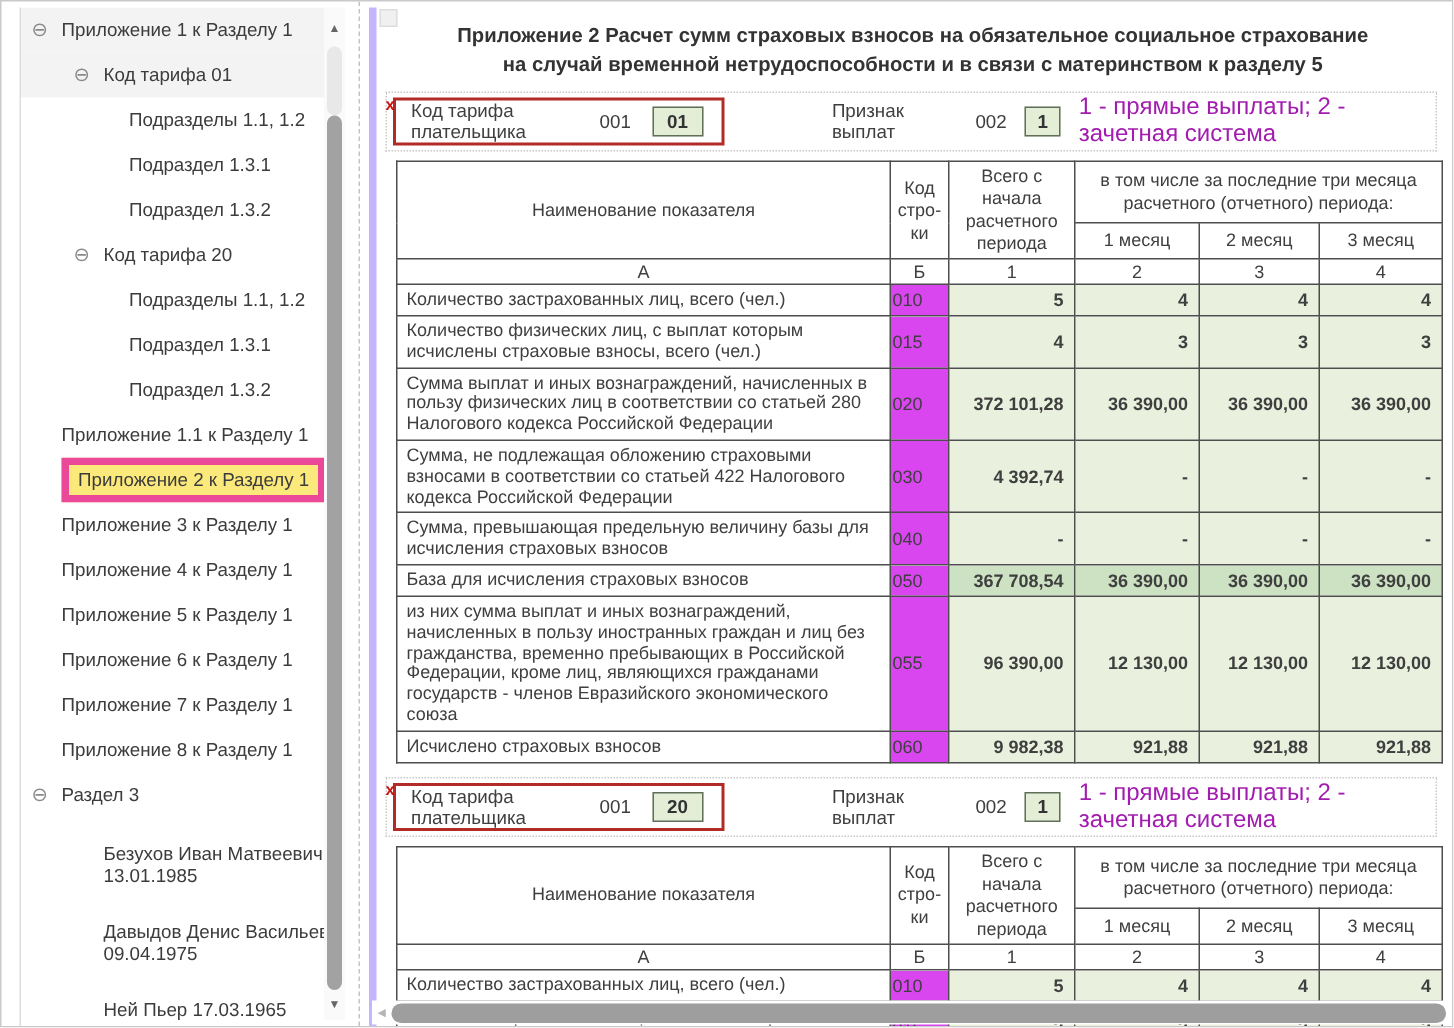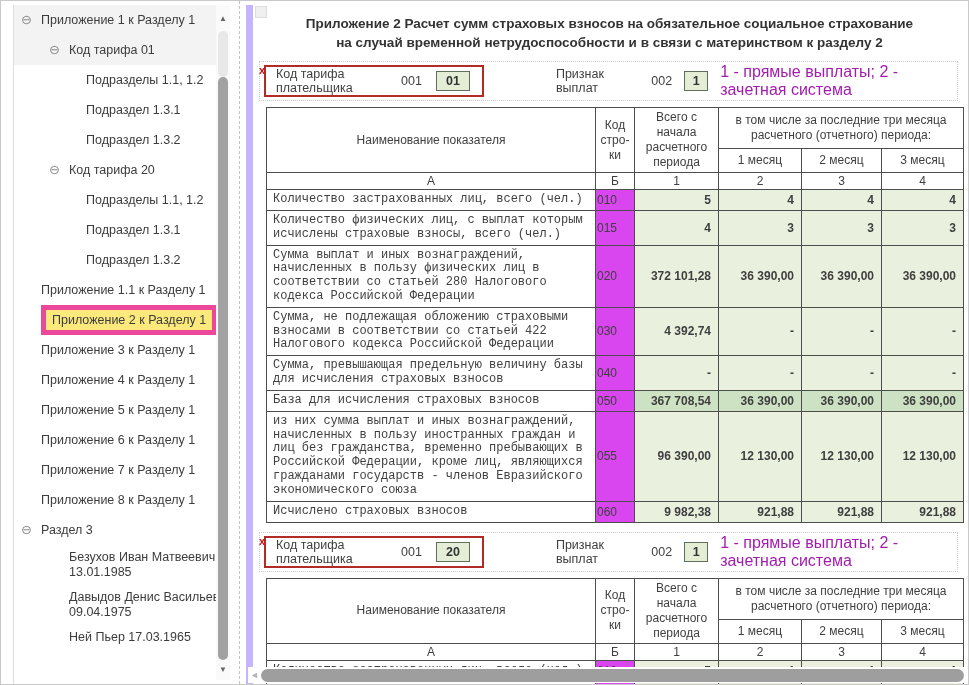--- a/index.html
+++ b/index.html
@@ -8,34 +8,34 @@
        border:1px solid #c9c9c9;box-sizing:border-box;}
   
   .sidebar{position:absolute;left:12px;top:4px;width:202px;bottom:0;overflow:hidden;
            border-left:1px solid #ddd;}
   .tree-item{position:relative;height:30px;line-height:30px;font-size:12.5px;color:#3c3c3c;
              white-space:nowrap;overflow:hidden;cursor:default;}
   .tree-item.shade{background:#f3f3f3;}
   .tree-item .expander{position:absolute;top:0;color:#8a8a8a;font-size:13px;line-height:30px;}
   .lvl0 .expander{left:7px;} .lvl1 .expander{left:35px;}
   .lvl0{padding-left:27px;} .lvl1{padding-left:55px;} .lvl2{padding-left:72px;}
-  .tree-item.person{height:40px;line-height:15px;padding-top:5px;box-sizing:border-box;}
+  .tree-item.person{height:40px;line-height:15px;padding-top:5px;box-sizing:border-box;margin-top:12px;}
   .sel-wrap{display:inline-block;border-bottom:2px solid var(--underline-red);line-height:normal;
             vertical-align:middle;}
   .sel-box{display:inline-block;background:var(--highlight-yellow);border:5px solid #ec4899;
            padding:3px 6px;line-height:normal;}
   
   .sb-scroll{position:absolute;left:215px;top:4px;bottom:4px;width:14px;background:#fafafa;}
   .sb-scroll .arr{position:absolute;left:0;width:14px;text-align:center;color:#666;font-size:8px;height:12px;line-height:12px;}
   .sb-scroll .arr.up{top:8px;} .sb-scroll .arr.down{bottom:4px;}
   .sb-scroll .thumb{position:absolute;left:2px;right:2px;top:72px;bottom:20px;background:#a2a2a2;border-radius:7px;}
   .sb-scroll .track-top{position:absolute;left:2px;right:2px;top:26px;height:46px;background:#e8e8e8;border-radius:7px;}
   .v-divider{position:absolute;left:238px;top:0;bottom:0;border-left:1px dashed #c4c4c4;}
   
-  .main{position:absolute;left:245px;top:4px;right:2px;bottom:0;border-left:7px solid #c4b5fd;
+  .main{position:absolute;left:245px;top:4px;right:2px;bottom:0;border-left:5px solid #c4b5fd;
         background:#fff;overflow:hidden;}
   .corner-grip{position:absolute;left:2px;top:1px;width:10px;height:10px;background:#f0f0f0;border:1px solid #ddd;}
   .title{margin-top:9px;text-align:center;font-weight:bold;font-size:13.5px;color:#333;line-height:19px;}
   .section{position:relative;margin:9px 8px 0 6px;border:1px dotted #c9c9c9;background:#fff;
            display:flex;align-items:center;padding:2px 4px;box-sizing:border-box;height:40px;}
   .xmark{position:absolute;left:-7px;top:-3px;color:#cc1111;font-weight:bold;font-size:11px;}
   .code-box{position:relative;display:flex;align-items:center;border:2px solid var(--marker-red);
             padding:4px 12px 4px 10px;background:#fff;gap:14px;height:32px;box-sizing:border-box;}
   .lbl{font-size:12.5px;color:#3f3f3f;}
   .fieldnum{font-size:12.5px;color:#3f3f3f;margin-left:14px;}
@@ -43,21 +43,21 @@
                border:1px solid #5f6f5a;font-weight:bold;font-size:12.5px;padding:2px 4px;color:#333;}
   .payout{display:flex;align-items:center;margin-left:72px;gap:12px;}
   .payout .green-field{min-width:14px;}
   .payout-note{font-size:16px;color:#a21caf;}
   
   table.rtable{border-collapse:collapse;margin:6px 0 0 13px;table-layout:fixed;width:697px;
                font-size:12px;color:#3f3f3f;}
   .rtable th,.rtable td{border:1px solid #4d4d4d;box-sizing:border-box;overflow:hidden;}
   .rtable th{font-weight:normal;text-align:center;padding:2px 3px;background:#fff;line-height:1.25;}
   .rtable .letters td{padding:0 2px;text-align:center;height:17px;background:#fff;font-size:12px;}
-  .rtable td.name{text-align:left;padding:3px 6px;line-height:1.15;background:#fff;font-family:Liberation Mono, monospace;}
+  .rtable td.name{text-align:left;padding:3px 6px;line-height:1.15;background:#fff;}
   .rtable td.codec{text-align:left;background:#d946ef;}
   .rtable td.val{text-align:right;font-weight:bold;padding:3px 7px;background:var(--cell-green);
                  white-space:nowrap;}
   .rtable tr.hl td.val{background:var(--cell-green-dark);}
   
   .h-scroll{position:absolute;left:247px;right:2px;bottom:1px;height:16px;background:#fff;z-index:6;
             display:flex;align-items:center;}
   .h-arrow{width:13px;text-align:center;color:#b5b5b5;font-size:9px;}
   .h-thumb{flex:1;height:13px;background:#9e9e9e;border-radius:7px;margin-right:2px;}
 </style>
@@ -102,21 +102,21 @@
     <div class="thumb"></div>
     <div class="arr down">▼</div>
   </div>
 
   <div class="v-divider"></div>
 
   <div class="main">
     <div class="corner-grip"></div>
     <div class="title">
       <div>Приложение 2 Расчет сумм страховых взносов на обязательное социальное страхование</div>
-      <div>на случай временной нетрудоспособности и в связи с материнством к разделу 2</div>
+      <div>на случай временной нетрудоспособности и в связи с материнством к разделу 5</div>
     </div>
     <div id="sections">
         <div class="section">
           <div class="code-box">
             <span class="xmark">x</span>
             <span class="lbl">Код тарифа плательщика</span>
             <span class="fieldnum">001</span>
             <span class="green-field">01</span>
           </div>
           <div class="payout">

